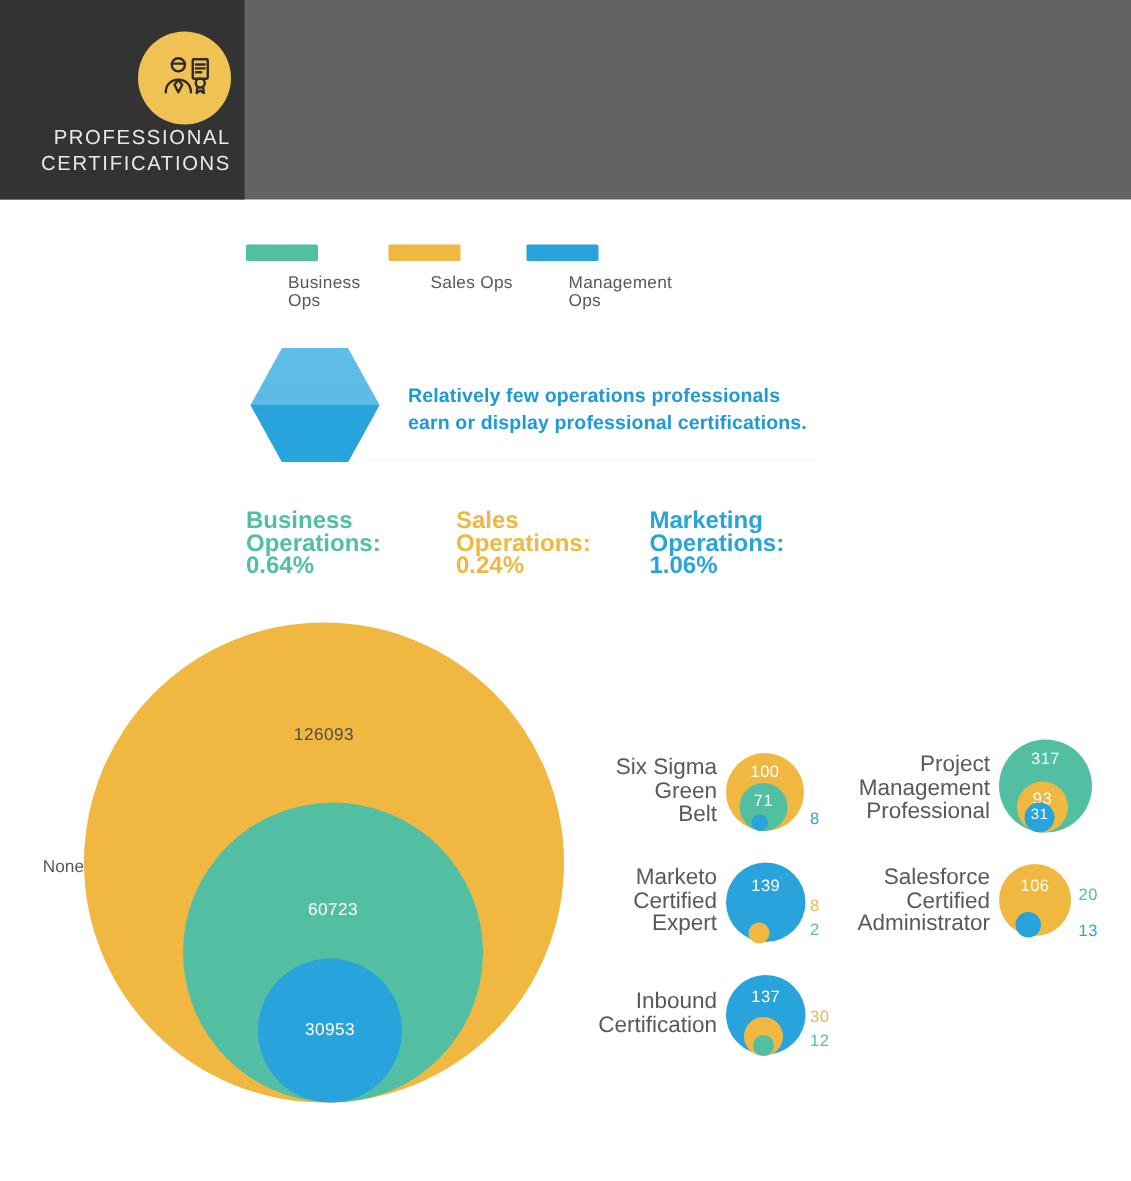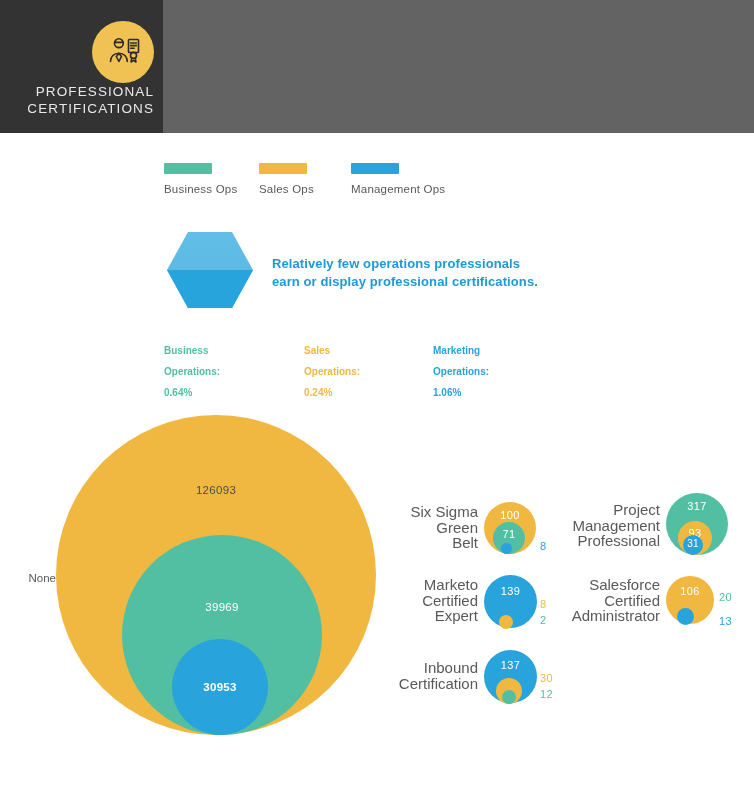--- a/index.html
+++ b/index.html
@@ -65,20 +65,21 @@
   .legend-item.i2 { width: 100px; }
   .legend-swatch {
     width: 48px; height: 11px;
     border-radius: 1px;
   }
   .legend-label {
     margin-top: 9px;
     font-size: 11.5px;
     color: #58595b;
     letter-spacing: 0.2px;
+    margin-left: 28px;
   }
 
   
   .callout {
     position: absolute;
     left: 166px; top: 231px;
     width: 410px; height: 78px;
   }
   .callout-banner {
     position: absolute;
@@ -104,21 +105,21 @@
     left: 0; top: 0;
     width: 88px; height: 78px;
   }
 
   
   .stats {
     position: absolute;
     left: 164px; top: 340px;
     display: flex;
   }
-  .stat { font-size: 10px; font-weight: bold; line-height: 21px; }
+  .stat { font-size: 16px; font-weight: bold; line-height: 15px; }
   .stat.s0 { width: 140px; }
   .stat.s1 { width: 129px; }
   .stat.s2 { width: 140px; }
   .stat-name { white-space: pre-line; }
   .main-label {
     position: absolute;
     left: 4px; top: 572px;
     width: 52px;
     text-align: right;
     font-size: 11.5px;
@@ -234,24 +235,24 @@
   </div>
 </div>
 
 <div class="main-label">None</div>
 
 <div>
   <div class="bubble" style="left:56px; top:415px; width:320px; height:320px; background:#F0B840;"></div>
   <div class="bubble-val" style="left:56px; top:484px; width:320px; color:#4d4d4d;">126093</div>
 
   <div class="bubble" style="left:122px; top:535px; width:200px; height:200px; background:#52BFA3;"></div>
-  <div class="bubble-val" style="left:122px; top:601px; width:200px; color:#ffffff;">39969</div>
+  <div class="bubble-val" style="left:122px; top:601px; width:200px; color:#ffffff;">60723</div>
 
   <div class="bubble" style="left:172px; top:639px; width:96px; height:96px; background:#28A3DB;"></div>
-  <div class="bubble-val" style="left:172px; top:681px; width:96px; color:#ffffff;font-weight:bold;">30953</div>
+  <div class="bubble-val" style="left:172px; top:681px; width:96px; color:#ffffff;">30953</div>
 </div>
 
 <div class="small-multiple" style="left:398px; top:500px; width:160px; height:62px;">
   <div class="sm-label" style="left:0; top:4px; width:80px;">Six Sigma
 Green
 Belt</div>
   <div class="sm-bubble" style="left:86px; top:2px; width:52px; height:52px; background:#F0B840;"></div>
   <div class="sm-inlabel" style="left:86px; top:9px; width:52px; color:#ffffff;">100</div>
   <div class="sm-bubble" style="left:95px; top:22px; width:32px; height:32px; background:#52BFA3;"></div>
   <div class="sm-inlabel" style="left:95px; top:28px; width:32px; color:#ffffff;">71</div>

